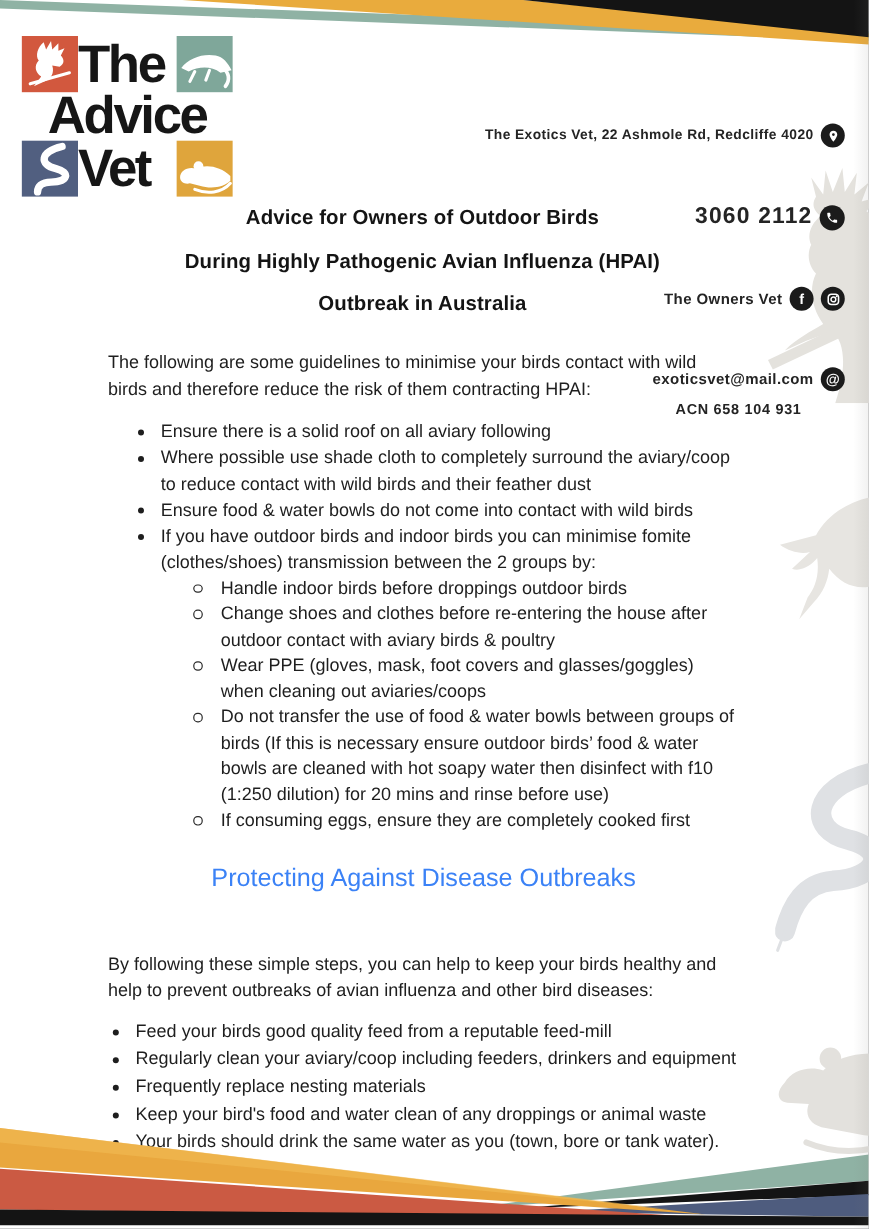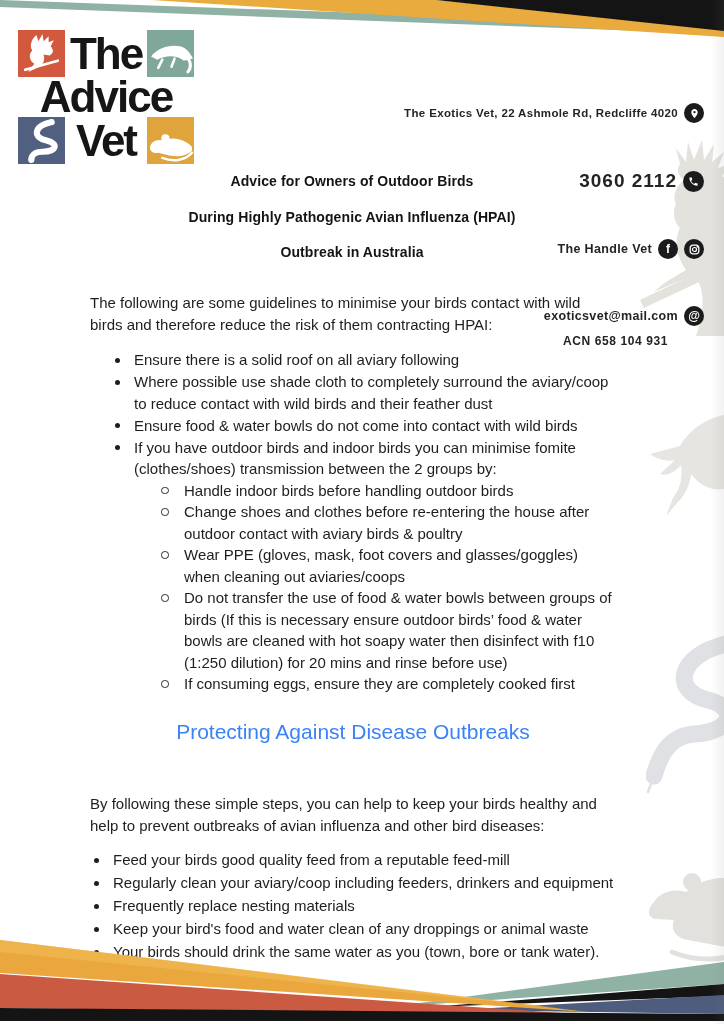--- a/index.html
+++ b/index.html
@@ -9,38 +9,38 @@
 
   
   .stripes-top{position:absolute;top:0;left:0;}
   .stripes-bottom{position:absolute;bottom:0;left:0;}
 
   
   .logo{position:absolute;left:18px;top:30px;width:176px;}
   .logo-row{display:flex;align-items:center;}
   .sq{width:47px;height:47px;flex:0 0 47px;}
   .logo-word{font-weight:800;font-size:44px;line-height:44px;letter-spacing:-2px;color:#161616;
-             flex:1;text-align:center;}
+             flex:1;text-align:left;}
   .logo-word.mid{font-size:44px;letter-spacing:-2px;text-align:center;margin:-2px 0;}
 
   
   .contact{position:absolute;right:20px;top:56px;text-align:right;color:#242424;}
   .c-row{display:flex;align-items:center;justify-content:flex-end;margin-bottom:8px;margin-top:47px;}
   .c-text{font-size:11.5px;font-weight:600;letter-spacing:.35px;}
   .c-text.big{font-size:19px;font-weight:800;letter-spacing:1px;}
   .c-text.med{font-size:12.5px;}
   .cicon{width:20px;height:20px;border-radius:50%;background:#1b1b1b;display:inline-flex;
          align-items:center;justify-content:center;margin-left:6px;color:#fff;flex:0 0 auto;}
   .cicon.big{width:21px;height:21px;}
   .cicon .glyph{font-size:12px;font-weight:800;line-height:1;}
   .acn{font-size:12px;font-weight:600;letter-spacing:.6px;margin:1px 36px 0 0;}
 
   
   .title-block{position:absolute;left:90px;top:164px;width:524px;text-align:center;}
-  .title-line{font-size:14px;font-weight:700;color:#141414;line-height:35.5px;letter-spacing:.1px;}
+  .title-line{font-size:17px;font-weight:700;color:#141414;line-height:35.5px;letter-spacing:.1px;}
 
   
   .body{position:absolute;left:90px;top:292px;width:526px;font-size:15px;line-height:21.5px;}
   .body p{margin:0;}
   ul{list-style:none;margin:0;padding:0;}
   .main-list{margin-top:14px;}
   .main-list > li{position:relative;padding-left:44px;margin-bottom:.5px;}
   .main-list > li::before{content:"";position:absolute;left:25px;top:8.5px;width:5px;height:5px;
                           border-radius:50%;background:#1e1e1e;}
   .sub-list > li{position:relative;padding-left:50px;}
@@ -131,21 +131,21 @@
     </div>
     <div class="c-row">
       <span class="c-text big">3060 2112</span>
       <span class="cicon big">
         <svg width="11" height="11" viewBox="0 0 24 24">
             <path fill="#fff" d="M6.6 10.8c1.5 2.8 3.8 5.1 6.6 6.6l2.2-2.2c.3-.3.7-.4 1-.2 1.1.4 2.3.6 3.6.6.6 0 1 .4 1 1V20c0 .6-.4 1-1 1C10.6 21 3 13.4 3 4c0-.6.4-1 1-1h3.5c.6 0 1 .4 1 1 0 1.2.2 2.4.6 3.6.1.3 0 .7-.2 1L6.6 10.8z"></path>
           </svg>
       </span>
     </div>
     <div class="c-row">
-      <span class="c-text med">The Handle Vet</span>
+      <span class="c-text med">The Owners Vet</span>
       <span class="cicon">
         <span class="glyph">f</span>
       </span>
       <span class="cicon">
         <svg width="11" height="11" viewBox="0 0 11 11">
           <rect x="1.2" y="1.2" width="8.6" height="8.6" rx="2.6" fill="none" stroke="#fff" stroke-width="1.3"></rect>
           <circle cx="5.5" cy="5.5" r="2" fill="none" stroke="#fff" stroke-width="1.2"></circle>
           <circle cx="8.2" cy="2.9" r="0.8" fill="#fff"></circle>
         </svg>
       </span>
@@ -168,21 +168,21 @@
   <div class="body">
     <p>The following are some guidelines to minimise your birds contact with wild birds and therefore reduce the risk of them contracting HPAI:</p>
 
     <ul class="main-list">
       <li>Ensure there is a solid roof on all aviary following</li>
       <li>Where possible use shade cloth to completely surround the aviary/coop to reduce contact with wild birds and their feather dust</li>
       <li>Ensure food &amp; water bowls do not come into contact with wild birds</li>
       <li>
         <span>If you have outdoor birds and indoor birds you can minimise fomite (clothes/shoes) transmission between the 2 groups by:</span>
         <ul class="sub-list">
-          <li>Handle indoor birds before handling outdoor birds</li>
+          <li>Handle indoor birds before droppings outdoor birds</li>
           <li>Change shoes and clothes before re-entering the house after outdoor contact with aviary birds &amp; poultry</li>
           <li>Wear PPE (gloves, mask, foot covers and glasses/goggles) when cleaning out aviaries/coops</li>
           <li>Do not transfer the use of food &amp; water bowls between groups of birds (If this is necessary ensure outdoor birds’ food &amp; water bowls are cleaned with hot soapy water then disinfect with f10 (1:250 dilution) for 20 mins and rinse before use)</li>
           <li>If consuming eggs, ensure they are completely cooked first</li>
         </ul>
       </li>
     </ul>
 
     <div class="heading2">Protecting Against Disease Outbreaks</div>
 

